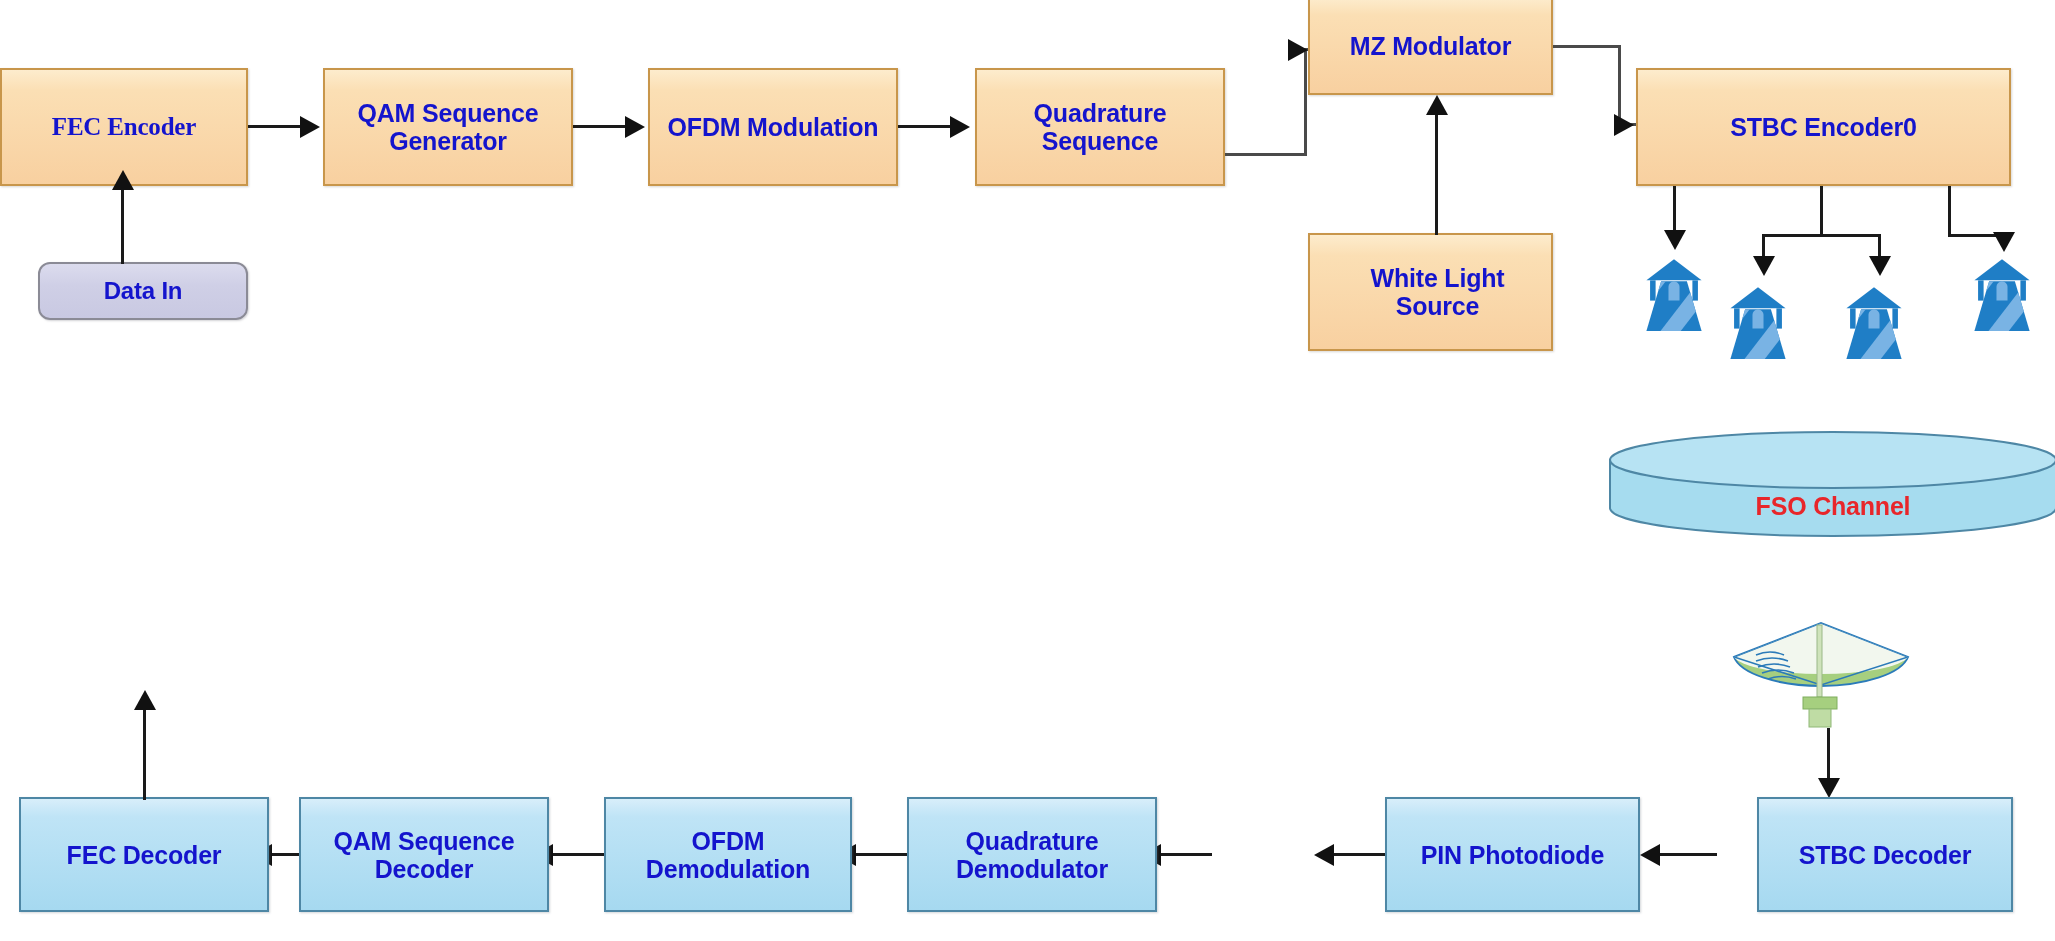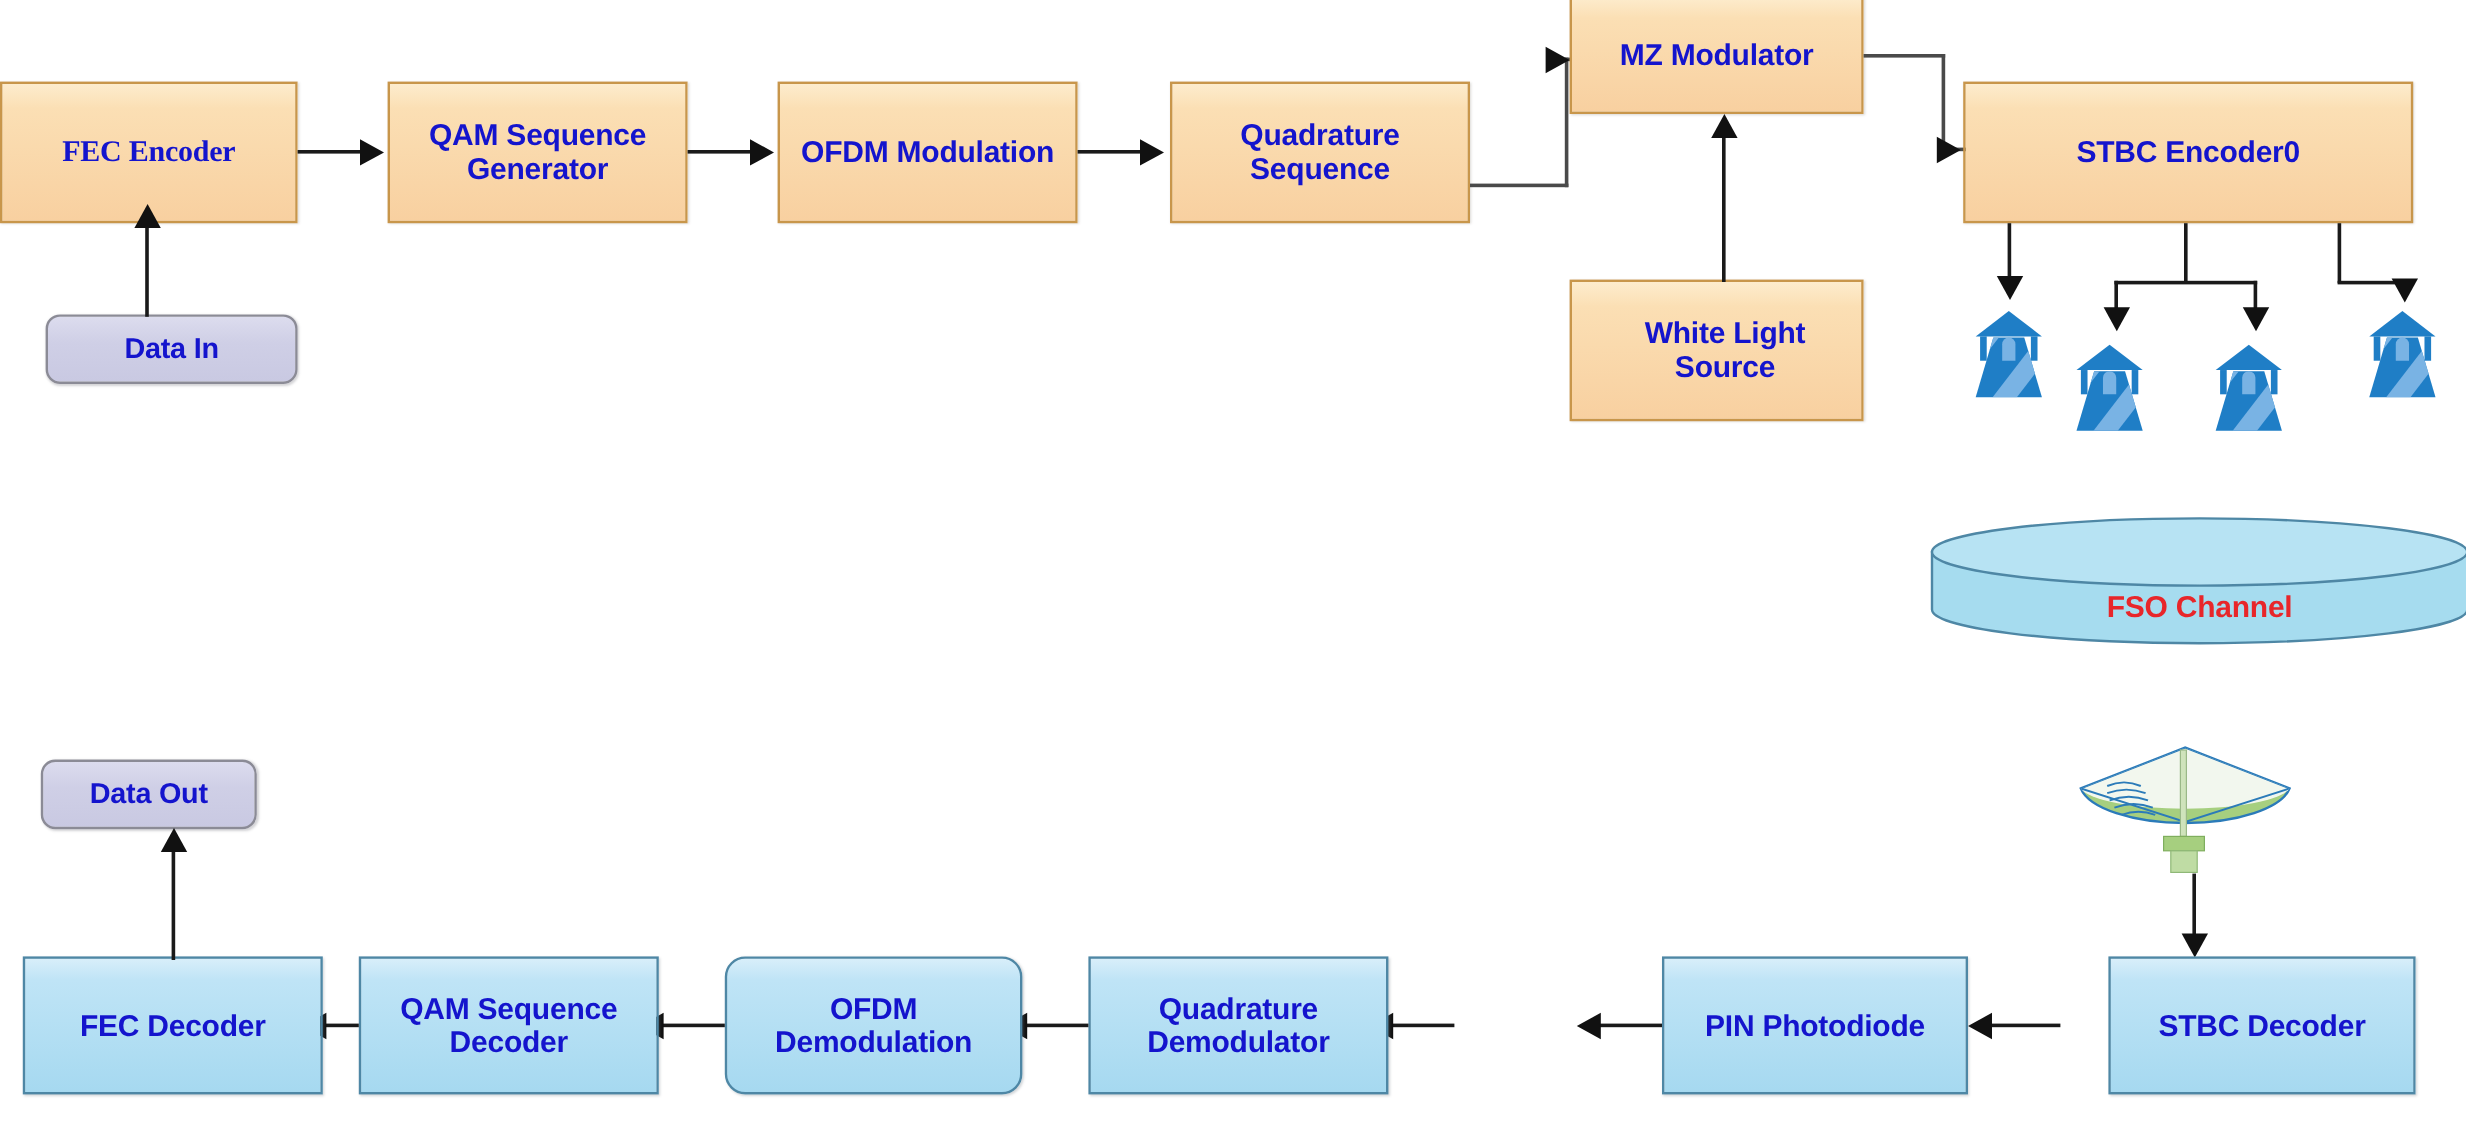--- a/index.html
+++ b/index.html
@@ -317,40 +317,37 @@
   <div class="arrow left" style="left:1141px; top:844px;"></div>
 
   <div class="blk blue" style="left:907px; top:797px; width:250px; height:115px; flex-direction:column;">
     <span>Quadrature</span>
     <span>Demodulator</span>
   </div>
 
   <div class="seg h" style="left:852px; top:853px; width:55px;"></div>
   <div class="arrow left" style="left:836px; top:844px;"></div>
 
-  <div class="blk blue" style="left:604px; top:797px; width:248px; height:115px; flex-direction:column;border-radius:17px;">
+  <div class="blk blue" style="left:604px; top:797px; width:248px; height:115px; flex-direction:column;">
     <span>OFDM</span>
     <span>Demodulation</span>
   </div>
 
   <div class="seg h" style="left:549px; top:853px; width:55px;"></div>
   <div class="arrow left" style="left:533px; top:844px;"></div>
 
   <div class="blk blue" style="left:299px; top:797px; width:250px; height:115px; flex-direction:column;">
     <span>QAM Sequence</span>
     <span>Decoder</span>
   </div>
 
   <div class="seg h" style="left:268px; top:853px; width:31px;"></div>
   <div class="arrow left" style="left:252px; top:844px;"></div>
 
   <div class="blk blue" style="left:19px; top:797px; width:250px; height:115px;">
     <span>FEC Decoder</span>
   </div>
 
-  <div class="blk lav" style="left:34px; top:633px; width:180px; height:58px; font-size:24px;">
-    <span>Data Out</span>
-  </div>
 
   <div class="seg v" style="left:143px; top:708px; height:92px;"></div>
   <div class="arrow up" style="left:134px; top:690px;"></div>
 
 </div>
 
 </body></html>

